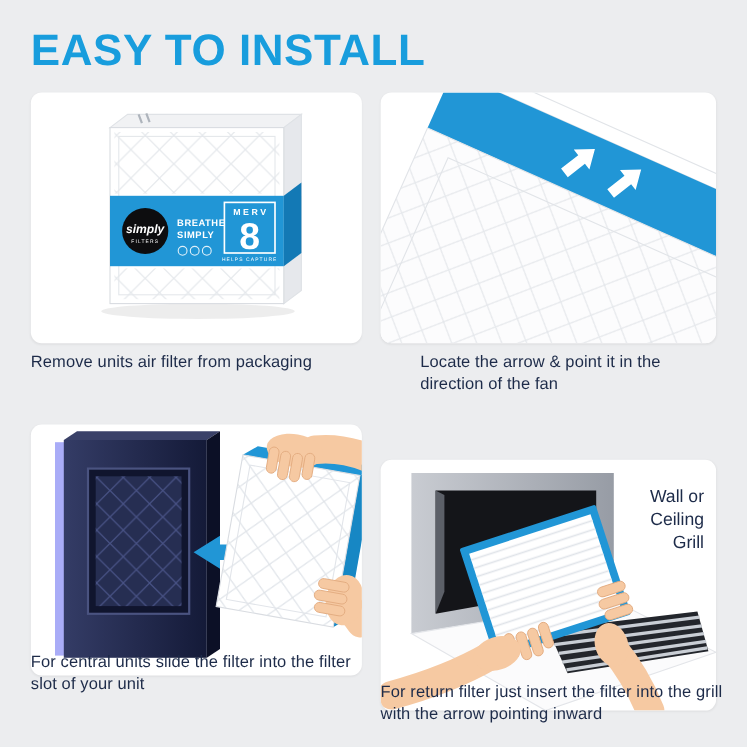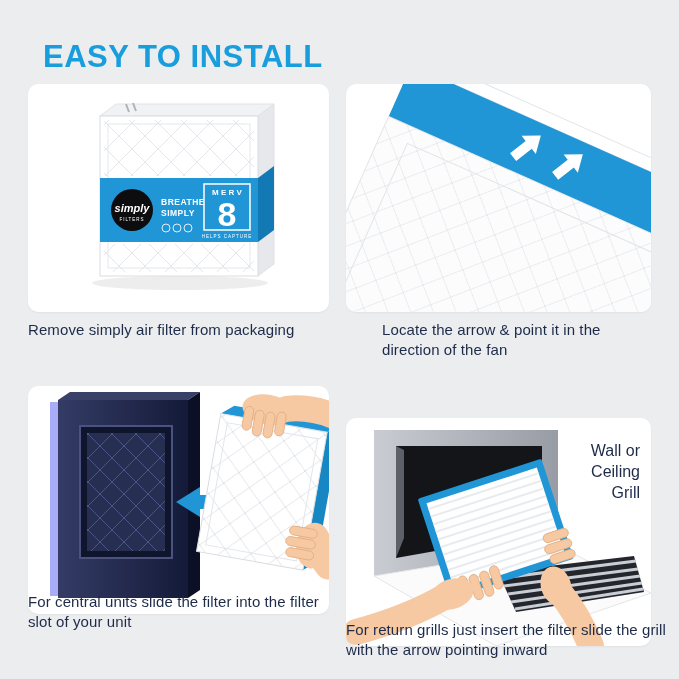--- a/index.html
+++ b/index.html
@@ -4,22 +4,22 @@
 <style>
   html,body{margin:0;padding:0;}
   body{
     width:679px;height:679px;
     background:#ecedef;
     font-family:"Liberation Sans", sans-serif;
     overflow:hidden;
   }
   .page{position:relative;width:679px;height:679px;background:#ecedef;}
   .title{
-    position:absolute;left:28px;top:24px;margin:15px;
-    font-size:31px;font-weight:bold;letter-spacing:0.5px;
+    position:absolute;left:28px;top:24px;margin:0;
+    font-size:40px;font-weight:bold;letter-spacing:0.5px;
     color:#189ddd;
   }
   .card{
     position:absolute;background:#ffffff;border-radius:10px;
     box-shadow:0 1px 2px rgba(0,0,0,0.05);
     overflow:hidden;
   }
   #card1{left:28px;top:84px;width:301px;height:228px;}
   #card2{left:346px;top:84px;width:305px;height:228px;}
   #card3{left:28px;top:386px;width:301px;height:228px;}
@@ -92,21 +92,21 @@
         <rect x="20" y="85" width="430" height="230" fill="url(#q2)"></rect>
         <rect x="48" y="102" width="374" height="190" fill="none" stroke="#e1e4e8"></rect>
         <g fill="#ffffff">
           <path transform="translate(158 57) rotate(-62) scale(1.1)" d="M-15 -4.5 L3 -4.5 L3 -10.5 L17 0 L3 10.5 L3 4.5 L-15 4.5 Z"></path>
           <path transform="translate(204 57) rotate(-62) scale(1.1)" d="M-15 -4.5 L3 -4.5 L3 -10.5 L17 0 L3 10.5 L3 4.5 L-15 4.5 Z"></path>
         </g>
       </g>
     </svg>
   </section>
 
-  <p class="caption" id="cap1">Remove simply air filter from packaging</p>
+  <p class="caption" id="cap1">Remove units air filter from packaging</p>
   <p class="caption" id="cap2">Locate the arrow &amp; point it in the direction of the fan</p>
 
   <section class="card" id="card3">
     <svg viewBox="0 0 301 228">
       <defs>
         <pattern id="q3" width="26" height="26" patternUnits="userSpaceOnUse">
           <path d="M13 0 L26 13 L13 26 L0 13 Z" fill="none" stroke="#dfe3e8" stroke-width="1"></path>
         </pattern>
         <pattern id="q3d" width="24" height="24" patternUnits="userSpaceOnUse">
           <path d="M12 0 L24 12 L12 24 L0 12 Z" fill="none" stroke="#4a5488" stroke-width="1"></path>
@@ -207,15 +207,15 @@
       </g>
       <g fill="#1d2b49" font-size="16" font-weight="500" text-anchor="end">
         <text x="294" y="38">Wall or</text>
         <text x="294" y="59">Ceiling</text>
         <text x="294" y="80">Grill</text>
       </g>
     </svg>
   </section>
 
   <p class="caption" id="cap3">For central units slide the filter into the filter slot of your unit</p>
-  <p class="caption" id="cap4">For return grills just insert the filter slide the grill with the arrow pointing inward</p>
+  <p class="caption" id="cap4">For return filter just insert the filter into the grill with the arrow pointing inward</p>
 
 </div>
 
 </body></html>

